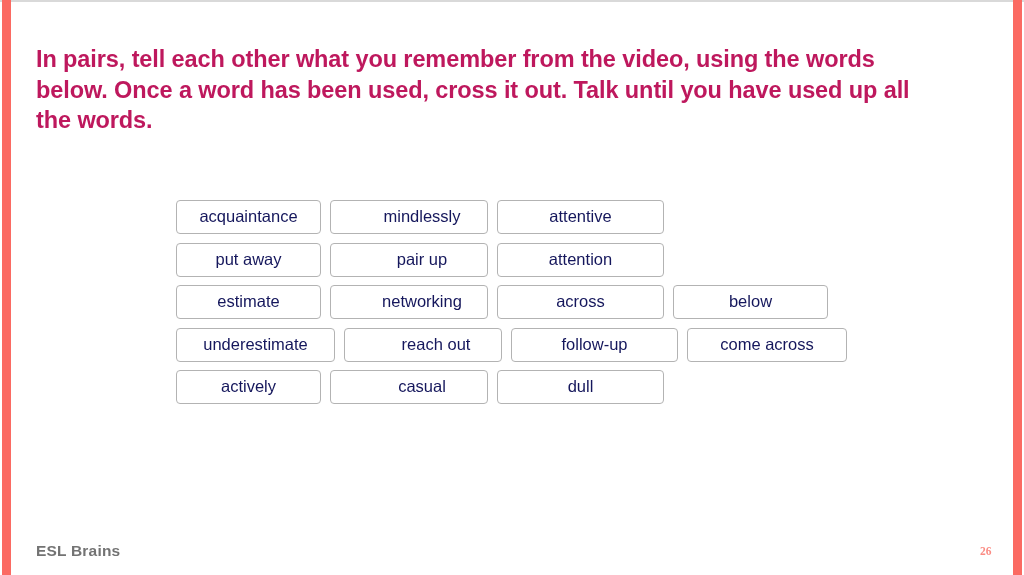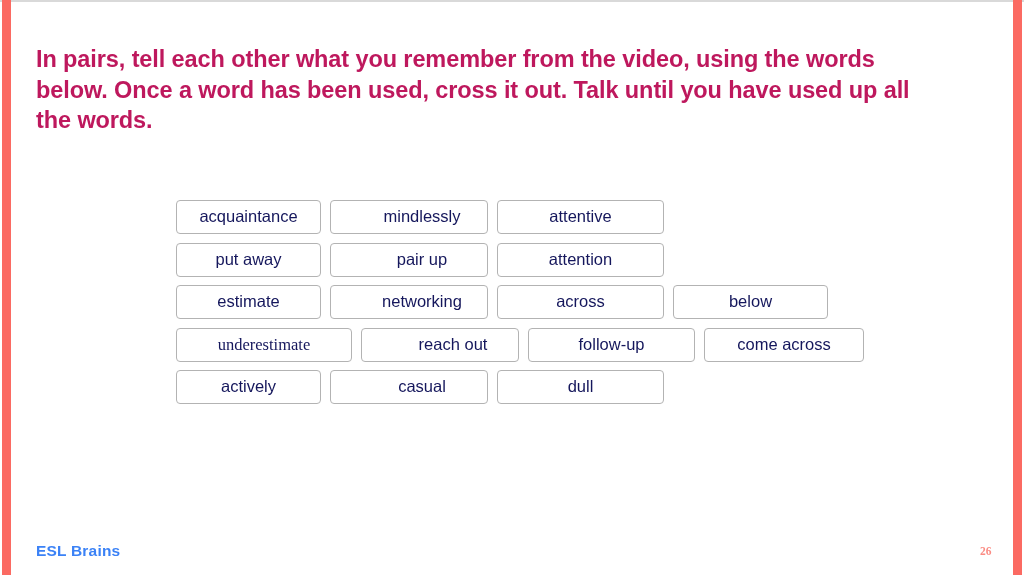--- a/index.html
+++ b/index.html
@@ -68,34 +68,34 @@
     background: #ffffff;
     color: #15175c;
     font-size: 16.5px;
     line-height: 31px;
     text-align: center;
     white-space: nowrap;
     padding: 0 6px;
   }
   
   .w-c1 { width: 145px; }
-  .w-c1-wide { width: 176px; font-family: Liberation Serif, serif; }
+  .w-c1-wide { width: 159px; }
   .w-c2 { width: 158px; padding-left: 32px; }
   .w-c3 { width: 167px; }
   .w-c4 { width: 155px; }
   .w-c4-wide { width: 160px; }
 
   .footer-logo {
     position: absolute;
     left: 36px;
     top: 542px;
     font-size: 15.5px;
     font-weight: bold;
     letter-spacing: 0.2px;
-    color: #3b82f6;
+    color: #737373;
   }
   .page-number {
     position: absolute;
     left: 980px;
     top: 545px;
     font-size: 11.5px;
     font-weight: bold;
     color: #fb8c84;
     font-family: Liberation Serif, serif;
   }

